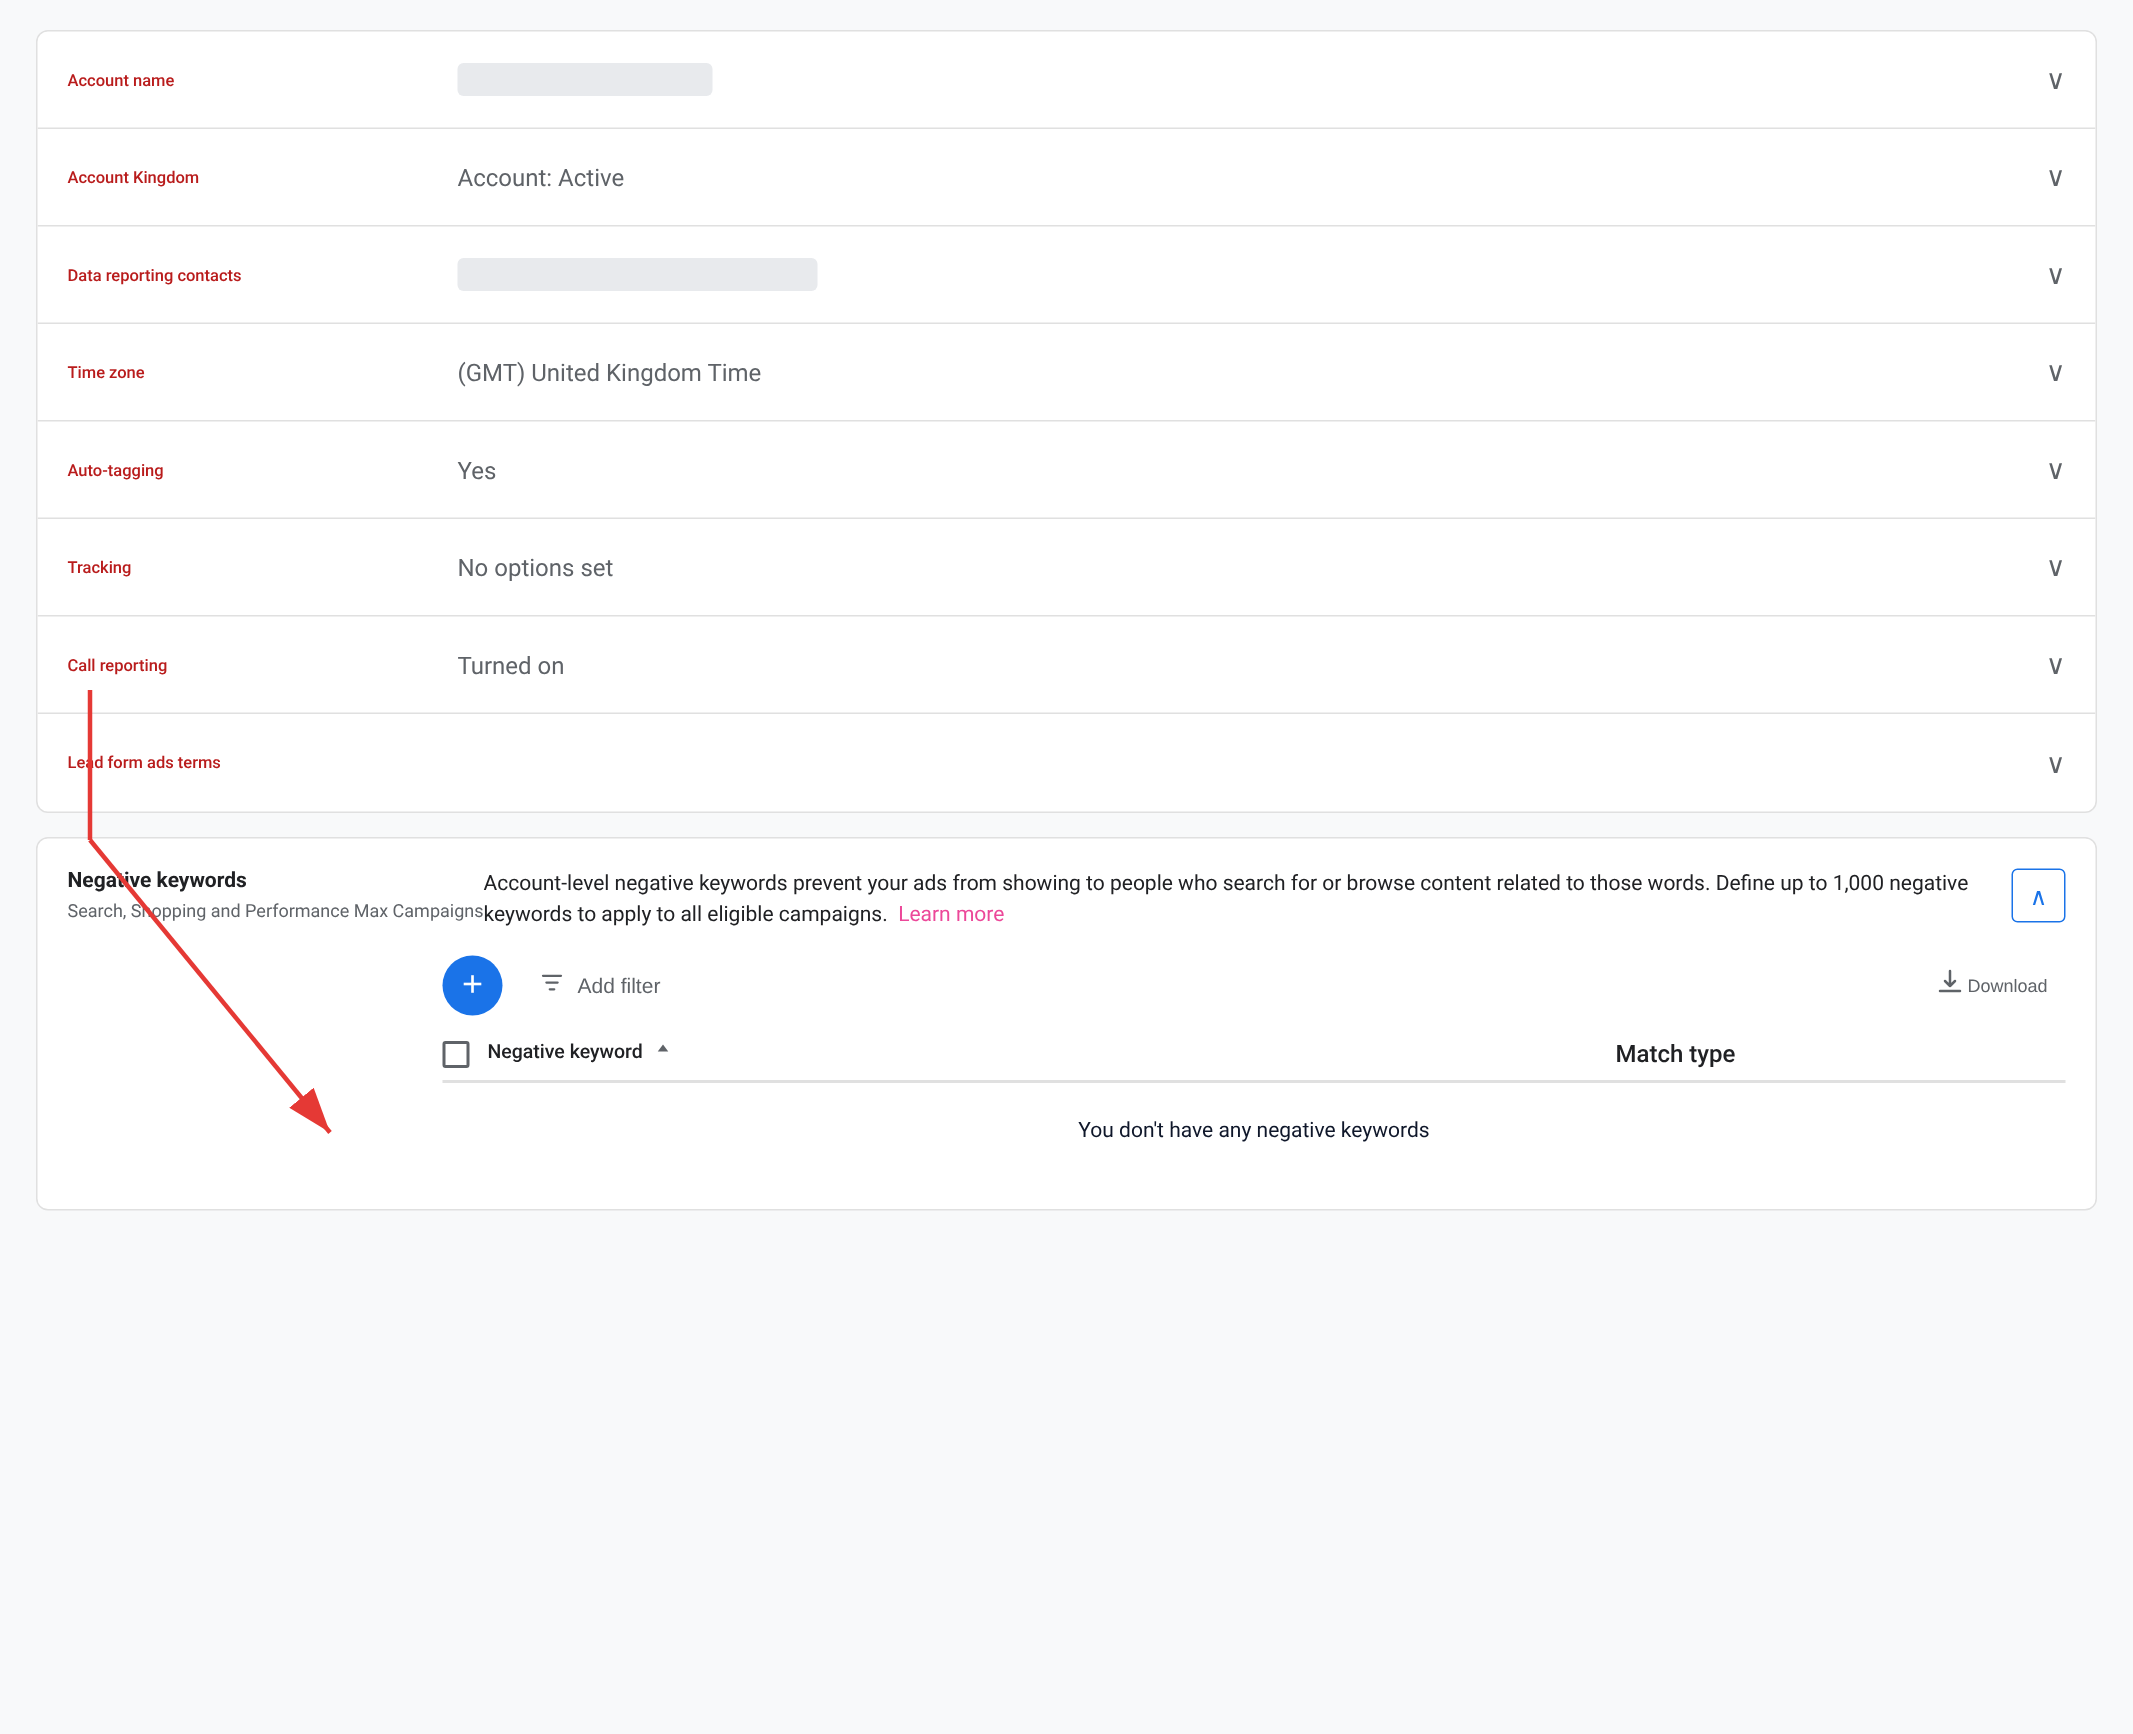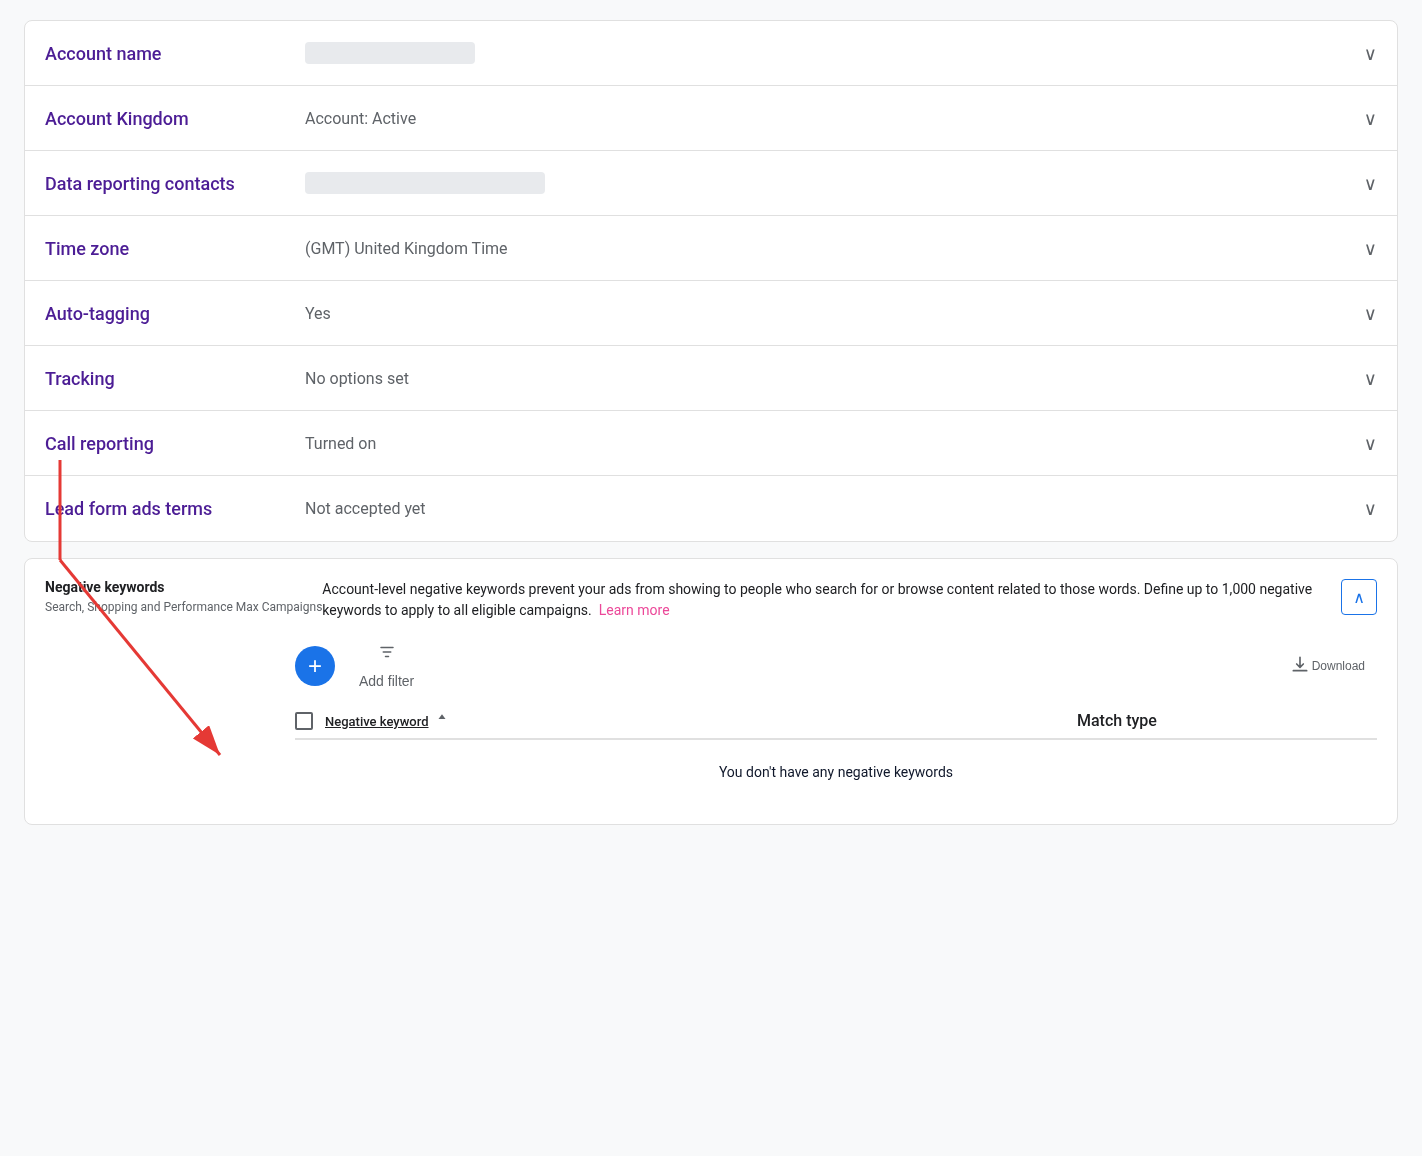--- a/index.html
+++ b/index.html
@@ -37,22 +37,22 @@
       min-height: 65px;
       border-bottom: 1px solid #e0e0e0;
       cursor: pointer;
       transition: background 0.1s;
     }
     .settings-row:last-child {
       border-bottom: none;
     }
     .settings-row-label {
       font-weight: 500;
-      font-size: 18px;
-      color: #4c1d95;
+      font-size: 11px;
+      color: #b91c1c;
       min-width: 260px;
       flex-shrink: 0;
     }
     .settings-row-value {
       flex: 1;
       color: #5f6368;
       font-size: 16px;
     }
     .settings-row-value.placeholder-box {
       display: flex;
@@ -147,21 +147,20 @@
       align-items: center;
       gap: 8px;
       margin-left: 12px;
       cursor: pointer;
       color: #5f6368;
       font-size: 14px;
       padding: 6px 12px;
       border-radius: 4px;
       border: none;
       background: transparent;
-      flex-direction: column;
     }
     .download-btn {
       margin-left: auto;
       display: flex;
       flex-direction: row;
       align-items: center;
       gap: 2px;
       cursor: pointer;
       color: #5f6368;
       font-size: 12px;
@@ -189,23 +188,22 @@
       align-items: center;
       justify-content: center;
       cursor: pointer;
     }
     .nk-col-keyword {
       flex: 1;
       font-weight: 500;
       font-size: 13px;
       color: #202124;
       display: flex;
-      align-items: flex-end;
+      align-items: flex-start;
       gap: 6px;
-      text-decoration: underline;
     }
     .nk-col-matchtype {
       width: 300px;
       font-weight: 500;
       font-size: 16px;
       color: #202124;
       flex-shrink: 0;
     }
     .nk-empty-row {
       text-align: center;
@@ -285,21 +283,20 @@
       </div>
 
       <div class="settings-row">
         <span class="settings-row-label">Call reporting</span>
         <div class="settings-row-value">Turned on</div>
         <span class="chevron-icon">∨</span>
       </div>
 
       <div class="settings-row">
         <span class="settings-row-label">Lead form ads terms</span>
-        <div class="settings-row-value">Not accepted yet</div>
         <span class="chevron-icon">∨</span>
       </div>
     </div>
 
     <div class="negative-keywords-section">
 
       <div class="nk-header">
         <div class="nk-left">
           <div class="nk-title">Negative keywords</div>
           <div class="nk-subtitle">Search, Shopping and Performance Max Campaigns</div>

